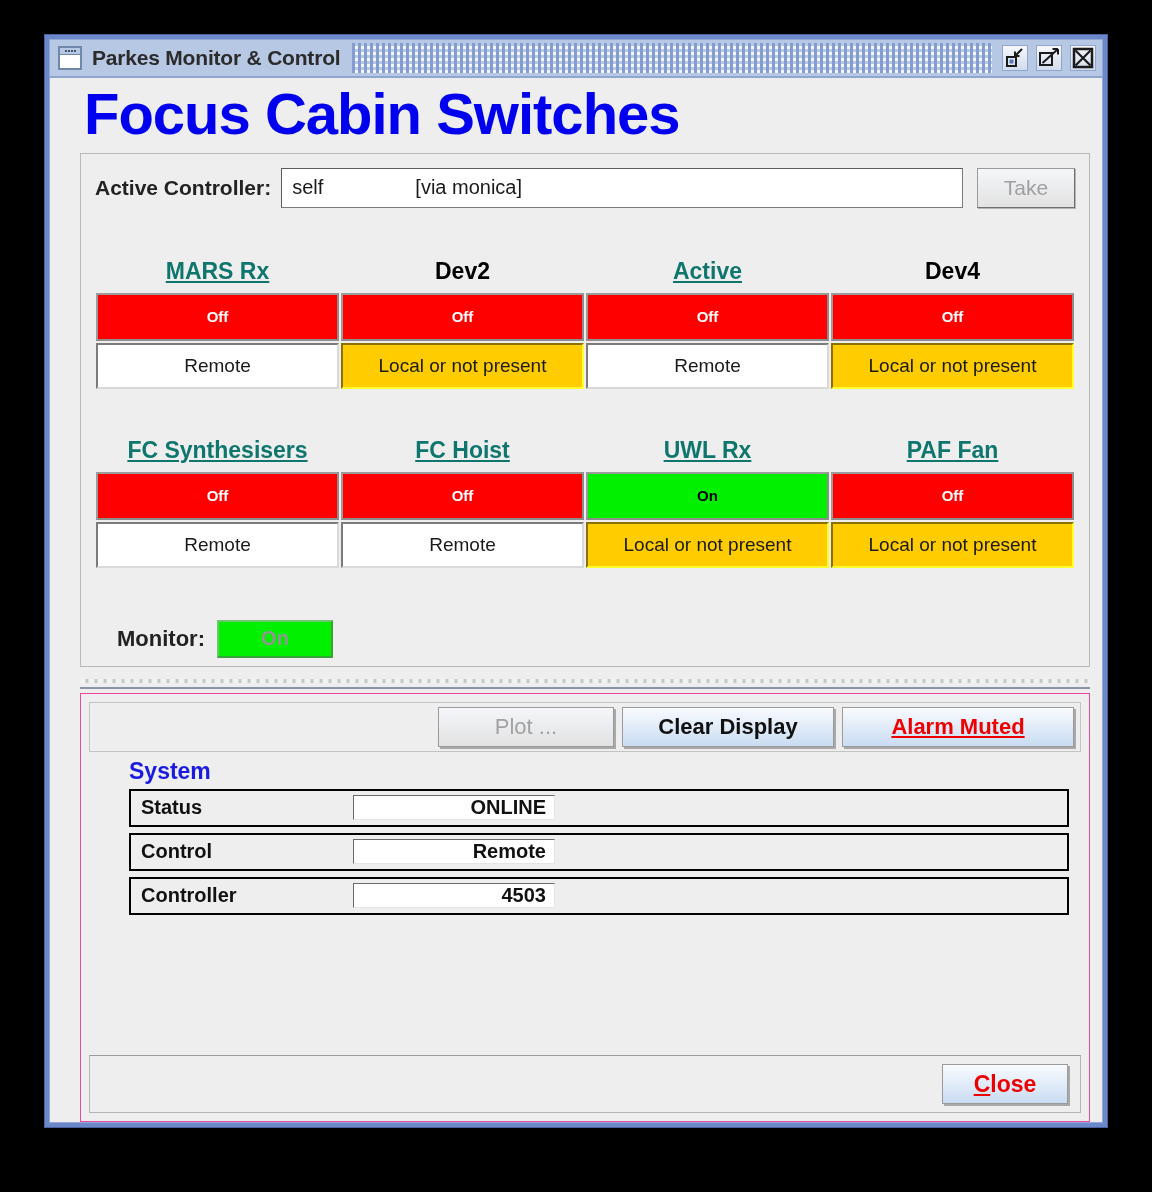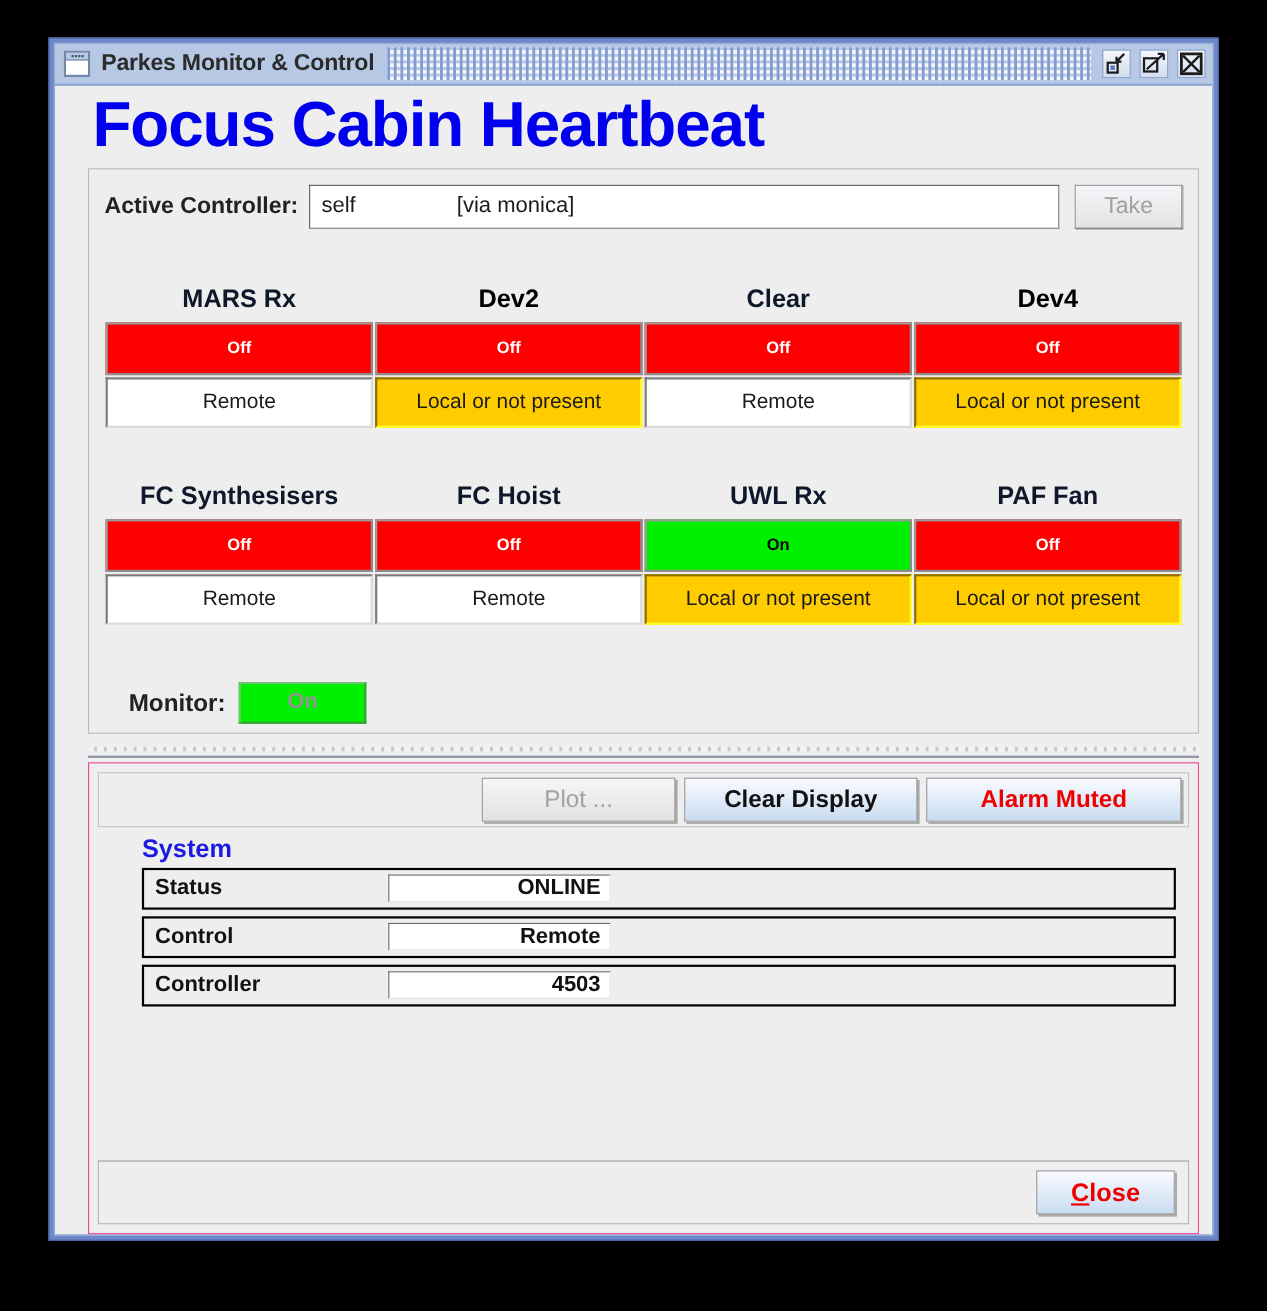--- a/index.html
+++ b/index.html
@@ -156,21 +156,21 @@
     margin: 0 14px;
   }
   .device-grid.row1 { margin-top: 44px; }
   .device-grid.row2 { margin-top: 48px; }
   .dev-name {
     text-align: center;
     font-size: 23px;
     font-weight: bold;
     padding-bottom: 8px;
   }
-  .dev-name.magenta { color: #0f172a; }
+  .dev-name.magenta { color: #0f766e; text-decoration: underline; }
   .dev-name.black { color: #000000; }
 
   .state-btn {
     height: 48px;
     display: flex; align-items: center; justify-content: center;
     font-size: 15px; font-weight: bold;
     box-sizing: border-box;
     border: 2px solid;
     cursor: pointer;
     margin: 0 1px;
@@ -270,20 +270,21 @@
   }
   #clear-display-button {
     background: linear-gradient(#f9fbfe, #c9dcf2);
     color: #111;
     min-width: 212px;
   }
   #alarm-muted-button {
     background: linear-gradient(#f9fbfe, #c9dcf2);
     color: #ee0000;
     min-width: 232px;
+    text-decoration: underline;
   }
 
   #system-section { margin: 6px 20px 0 48px; }
   #system-heading {
     font-size: 23px; font-weight: bold; color: #1a1ae0;
     margin-bottom: 4px;
   }
   .sys-row {
     display: flex;
     border: 2px solid #000;
@@ -371,37 +372,37 @@
         </div>
         <div class="win-btn">
           <svg width="24" height="24" viewBox="0 0 24 24">
             <rect x="3" y="3" width="18" height="18" fill="none" stroke="#1b1b1b" stroke-width="2.5"></rect>
             <path d="M4.5 4.5 L19.5 19.5 M19.5 4.5 L4.5 19.5" stroke="#1b1b1b" stroke-width="2.2"></path>
           </svg>
         </div>
       </div>
     </div>
 
-    <div id="page-title">Focus Cabin Heartbeat</div>
+    <div id="page-title">Focus Cabin Switches</div>
 
     <div id="upper-panel">
 
       <div id="controller-row">
         <div id="controller-label">Active Controller:</div>
         <div id="controller-field">
           <span>self</span>
           <span class="via">[via monica]</span>
         </div>
         <div id="take-button">Take</div>
       </div>
 
       <div class="device-grid row1">
         <div class="dev-name magenta">MARS Rx</div>
         <div class="dev-name black">Dev2</div>
-        <div class="dev-name magenta">Clear</div>
+        <div class="dev-name magenta">Active</div>
         <div class="dev-name black">Dev4</div>
       </div>
 
       <div class="device-grid">
         <div class="state-btn off">Off</div>
         <div class="state-btn off">Off</div>
         <div class="state-btn off">Off</div>
         <div class="state-btn off">Off</div>
       </div>
 

